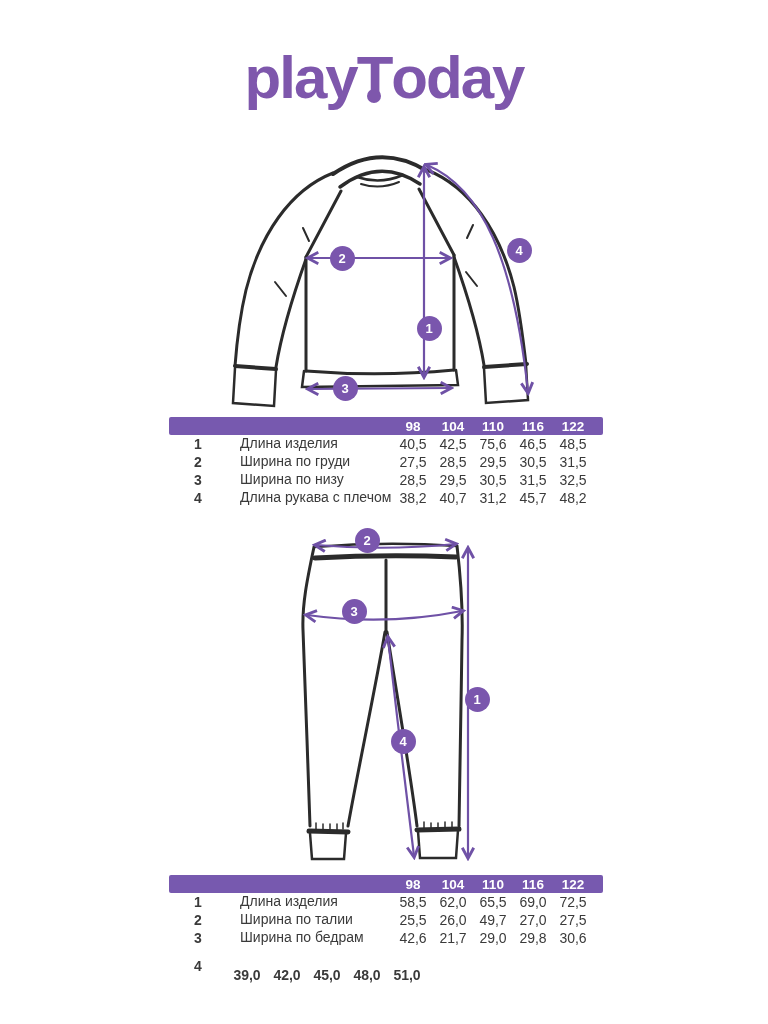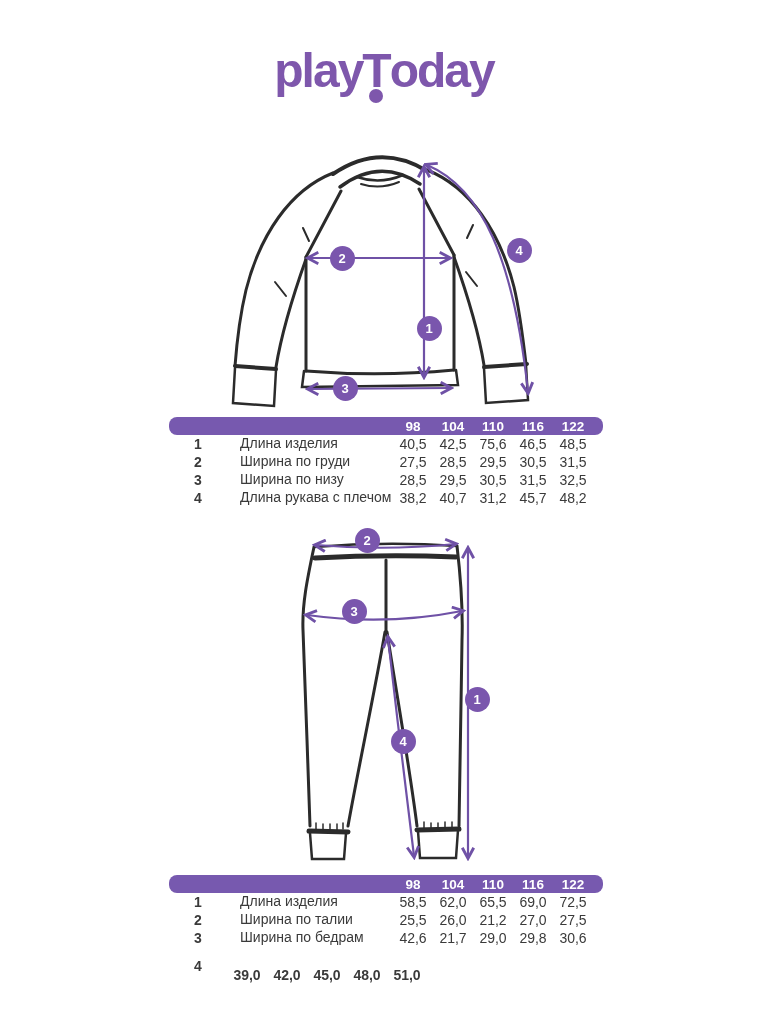--- a/index.html
+++ b/index.html
@@ -3,21 +3,21 @@
 <meta charset="utf-8">
 <style>
   html,body{margin:0;padding:0;}
   body{
     width:768px;height:1024px;position:relative;background:#ffffff;
     font-family:"Liberation Sans",sans-serif;overflow:hidden;
   }
   
   .logo{
     position:absolute;top:42px;left:0;width:768px;text-align:center;
-    font-size:48px;font-weight:bold;letter-spacing:-2px;color:#7e57ac;
+    font-size:60px;font-weight:bold;letter-spacing:-2px;color:#7e57ac;
     line-height:1.2;
   }
   .logo-t{position:relative;display:inline-block;}
   .logo-dot{
     position:absolute;left:50%;margin-left:-7px;top:47px;
     width:14px;height:14px;border-radius:50%;background:#7e57ac;
   }
   
   .diagram{position:absolute;}
   .diagram svg{position:absolute;left:0;top:0;overflow:visible;}
@@ -29,21 +29,21 @@
     display:flex;align-items:center;justify-content:center;z-index:3;
   }
   
   .size-table{
     position:absolute;left:169px;width:434px;color:#3a3a3a;font-size:14px;
   }
   .table-1{top:417px;}
   .table-2{top:875px;}
   .thead{
     display:flex;align-items:center;height:18px;background:#7759af;
-    color:#ffffff;font-weight:bold;font-size:13.5px;border-radius:8px;
+    color:#ffffff;font-weight:bold;font-size:13.5px;border-radius:2px;
   }
   .trow{display:flex;align-items:center;min-height:18px;}
   .col-num{width:58px;text-align:center;font-weight:bold;flex:none;}
   .col-label{width:166px;flex:none;padding-left:13px;box-sizing:border-box;line-height:1.25;}
   .table-1 .col-label{white-space:nowrap;}
   .col-val{width:40px;text-align:center;flex:none;}
   .thead .col-spacer{width:224px;flex:none;}
   .thead,.trow{padding-right:10px;box-sizing:border-box;}
   .row-tall{height:38px;align-items:flex-end;}
   .row-tall .col-num{align-self:center;}
@@ -208,21 +208,21 @@
       <div class="col-val">62,0</div>
       <div class="col-val">65,5</div>
       <div class="col-val">69,0</div>
       <div class="col-val">72,5</div>
     </div>
     <div class="trow">
       <div class="col-num">2</div>
       <div class="col-label">Ширина по талии</div>
       <div class="col-val">25,5</div>
       <div class="col-val">26,0</div>
-      <div class="col-val">21,2</div>
+      <div class="col-val">49,7</div>
       <div class="col-val">27,0</div>
       <div class="col-val">27,5</div>
     </div>
     <div class="trow">
       <div class="col-num">3</div>
       <div class="col-label">Ширина по бедрам</div>
       <div class="col-val">42,6</div>
       <div class="col-val">21,7</div>
       <div class="col-val">29,0</div>
       <div class="col-val">29,8</div>

